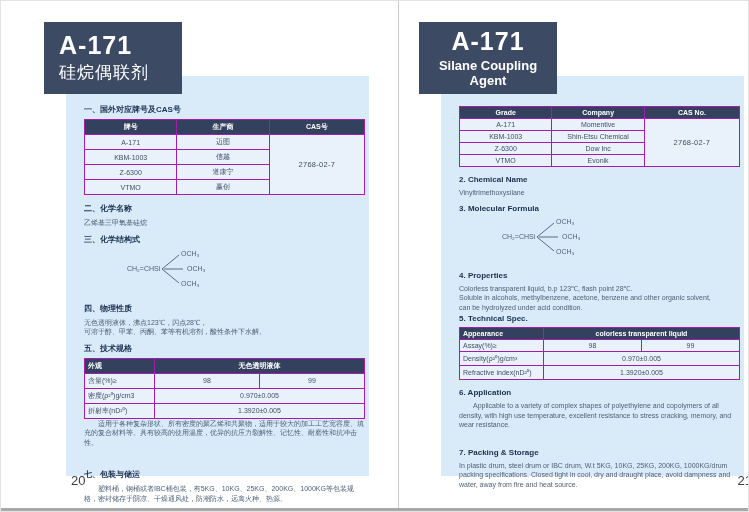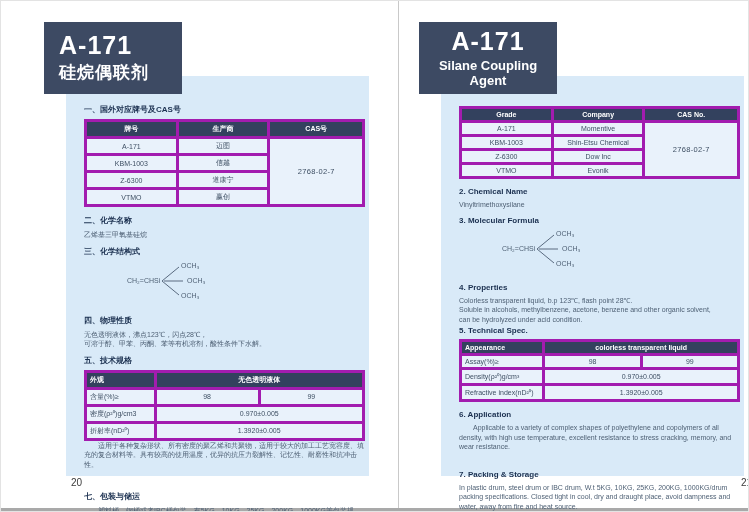--- a/index.html
+++ b/index.html
@@ -22,42 +22,42 @@
   .panel-inner { position:relative; width:100%; height:100%; padding:28px 4px 0 18px; }
 
   .title-box {
     position:absolute; left:20px; top:21px; width:138px; height:72px;
     background:#3d4a63; color:#ffffff; z-index:2;
     display:flex; flex-direction:column; justify-content:center;
   }
   .title-box.align-left { padding-left:15px; align-items:flex-start; }
   .title-box.align-center { align-items:center; text-align:center; }
   .title-line1 { font-size:25px; font-weight:bold; letter-spacing:1px; line-height:1.05; }
-  .title-line2-cn { font-size:17px; font-weight:bold; margin-top:3px; letter-spacing:1px; }
+  .title-line2-cn { font-size:17px; font-weight:normal; margin-top:3px; letter-spacing:1px; }
   .title-line2-en { font-size:13px; font-weight:bold; margin-top:3px; }
 
   .sec-heading { font-size:8px; font-weight:bold; color:#1b3050; margin:0 0 4px 0; }
   .body-text { font-size:7px; line-height:9.5px; color:#4f6175; }
   .indent { text-indent:14px; }
 
   table { border-collapse:collapse; width:100%; table-layout:fixed; }
-  td, th { border:3px solid #a21caf; font-size:7px; padding:2px 3px; text-align:center; color:#3e4f63; background:#e9f2fb; font-weight:normal; }
+  td, th { border:1px solid #a21caf; font-size:7px; padding:2px 3px; text-align:center; color:#3e4f63; background:#e9f2fb; font-weight:normal; }
   .th-dark { background:#33415e; color:#ffffff; font-weight:bold; }
   .cell-left { text-align:left; }
   .cas-cell { font-size:7.5px; letter-spacing:0.3px; }
 
   .formula { position:relative; width:130px; height:46px; margin:6px 0 6px 43px; }
   .formula span { position:absolute; font-size:7px; color:#4f6175; white-space:nowrap; }
   .f-base { left:0; top:14px; }
   .f-top { left:54px; top:-1px; }
   .f-mid { left:60px; top:14px; }
   .f-bot { left:54px; top:29px; }
   .formula svg { position:absolute; left:0; top:0; }
 
-  .page-num { position:absolute; bottom:22px; font-size:10px; color:#3a3a3a; z-index:2;padding-left:29px; }
+  .page-num { position:absolute; bottom:22px; font-size:13px; color:#3a3a3a; z-index:2;padding-left:29px; }
   .page-num-left { left:18px; }
   .page-num-right { right:20px; }
 
   .mt6 { margin-top:6px; } .mt8 { margin-top:8px; } .mt2 { margin-top:2px; }
   .mt18 { margin-top:18px; } .mt22 { margin-top:22px; }
   .tbl-wrap { margin-top:2px; }
 </style>
 </head>
 <body>
 

